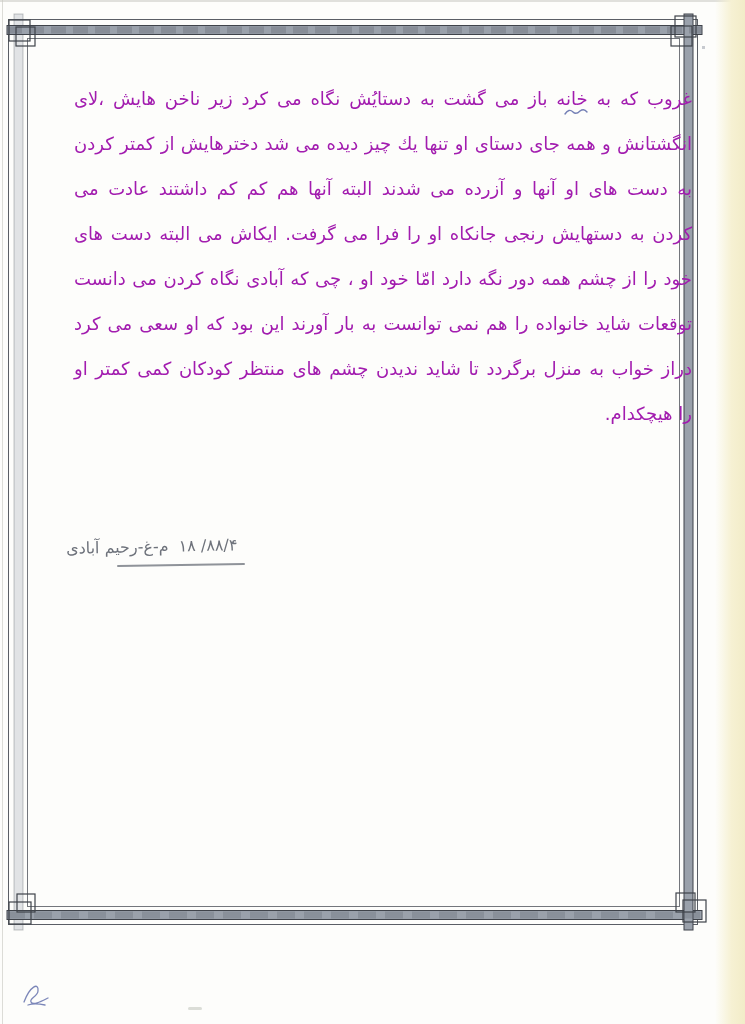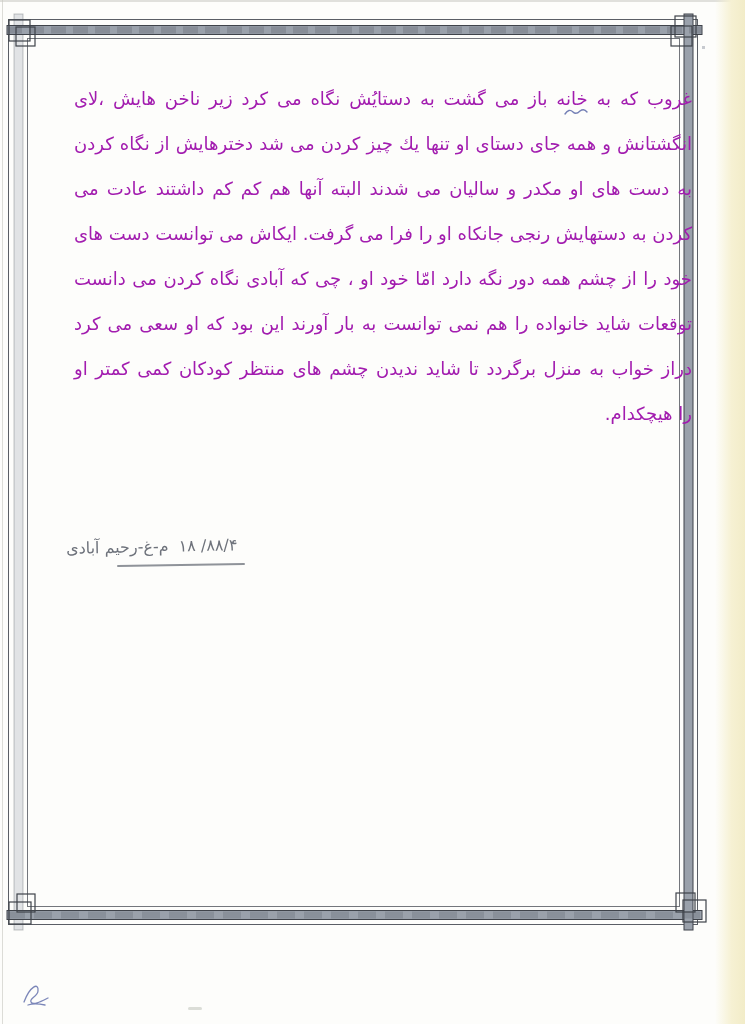--- a/index.html
+++ b/index.html
@@ -90,23 +90,23 @@
       <rect x="676" y="893" width="19" height="19"></rect>
 
       <rect x="9" y="902" width="22" height="22"></rect>
       <rect x="17" y="894" width="18" height="18"></rect>
     </g>
   </svg>
 
   <div class="text-block" dir="rtl">
 
   <div class="line">غروب كه به خانه باز می گشت به دستایُش نگاه می كرد زیر ناخن هایش ،لای</div>
-      <div class="line">انگشتانش و همه جای دستای او تنها یك چیز كردن می شد دخترهایش از نگاه كردن</div>
-      <div class="line">به دست های او مكدر و سالیان می شدند البته آنها هم كم كم داشتند عادت می</div>
-      <div class="line">كردن به دستهایش رنجی جانكاه او را فرا می گرفت. ایكاش می توانست دست های</div>
+      <div class="line">انگشتانش و همه جای دستای او تنها یك چیز دیده می شد دخترهایش از كمتر كردن</div>
+      <div class="line">به دست های او آنها و آزرده می شدند البته آنها هم كم كم داشتند عادت می</div>
+      <div class="line">كردن به دستهایش رنجی جانكاه او را فرا می گرفت. ایكاش می البته دست های</div>
       <div class="line">خود را از چشم همه دور نگه دارد امّا خود او ، چی كه آبادی نگاه كردن می دانست</div>
       <div class="line">توقعات شاید خانواده را هم نمی توانست به بار آورند این بود كه او سعی می كرد</div>
       <div class="line">دراز خواب به منزل برگردد تا شاید ندیدن چشم های منتظر كودكان كمی كمتر او</div>
       <div class="line">را هیچكدام.</div>
     </div>
 
   <div class="signature" dir="rtl">
     <span>۸۸/۴/ ۱۸</span><span class="sep"></span><span>م-غ-رحیم آبادی</span>
   </div>
   <div class="sig-underline"></div>

